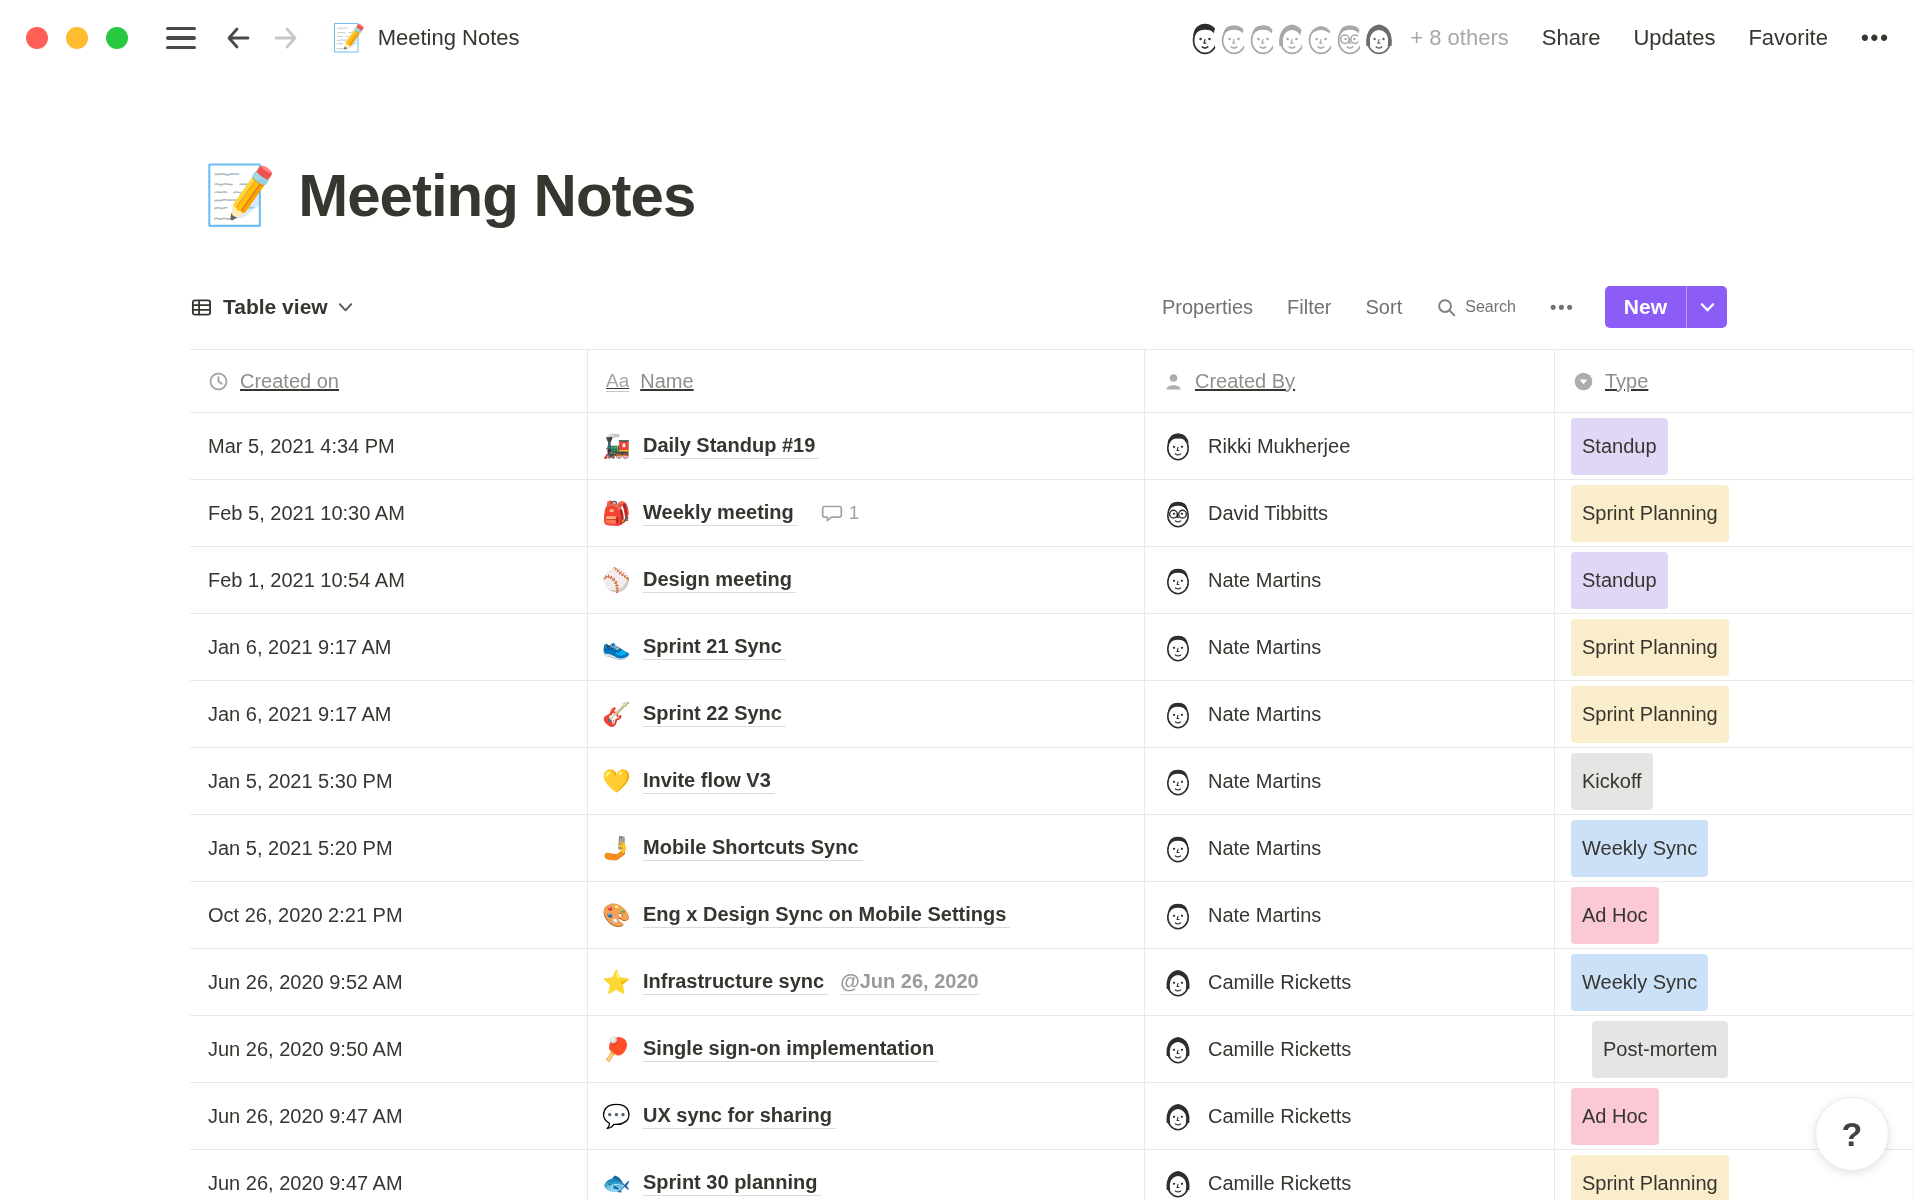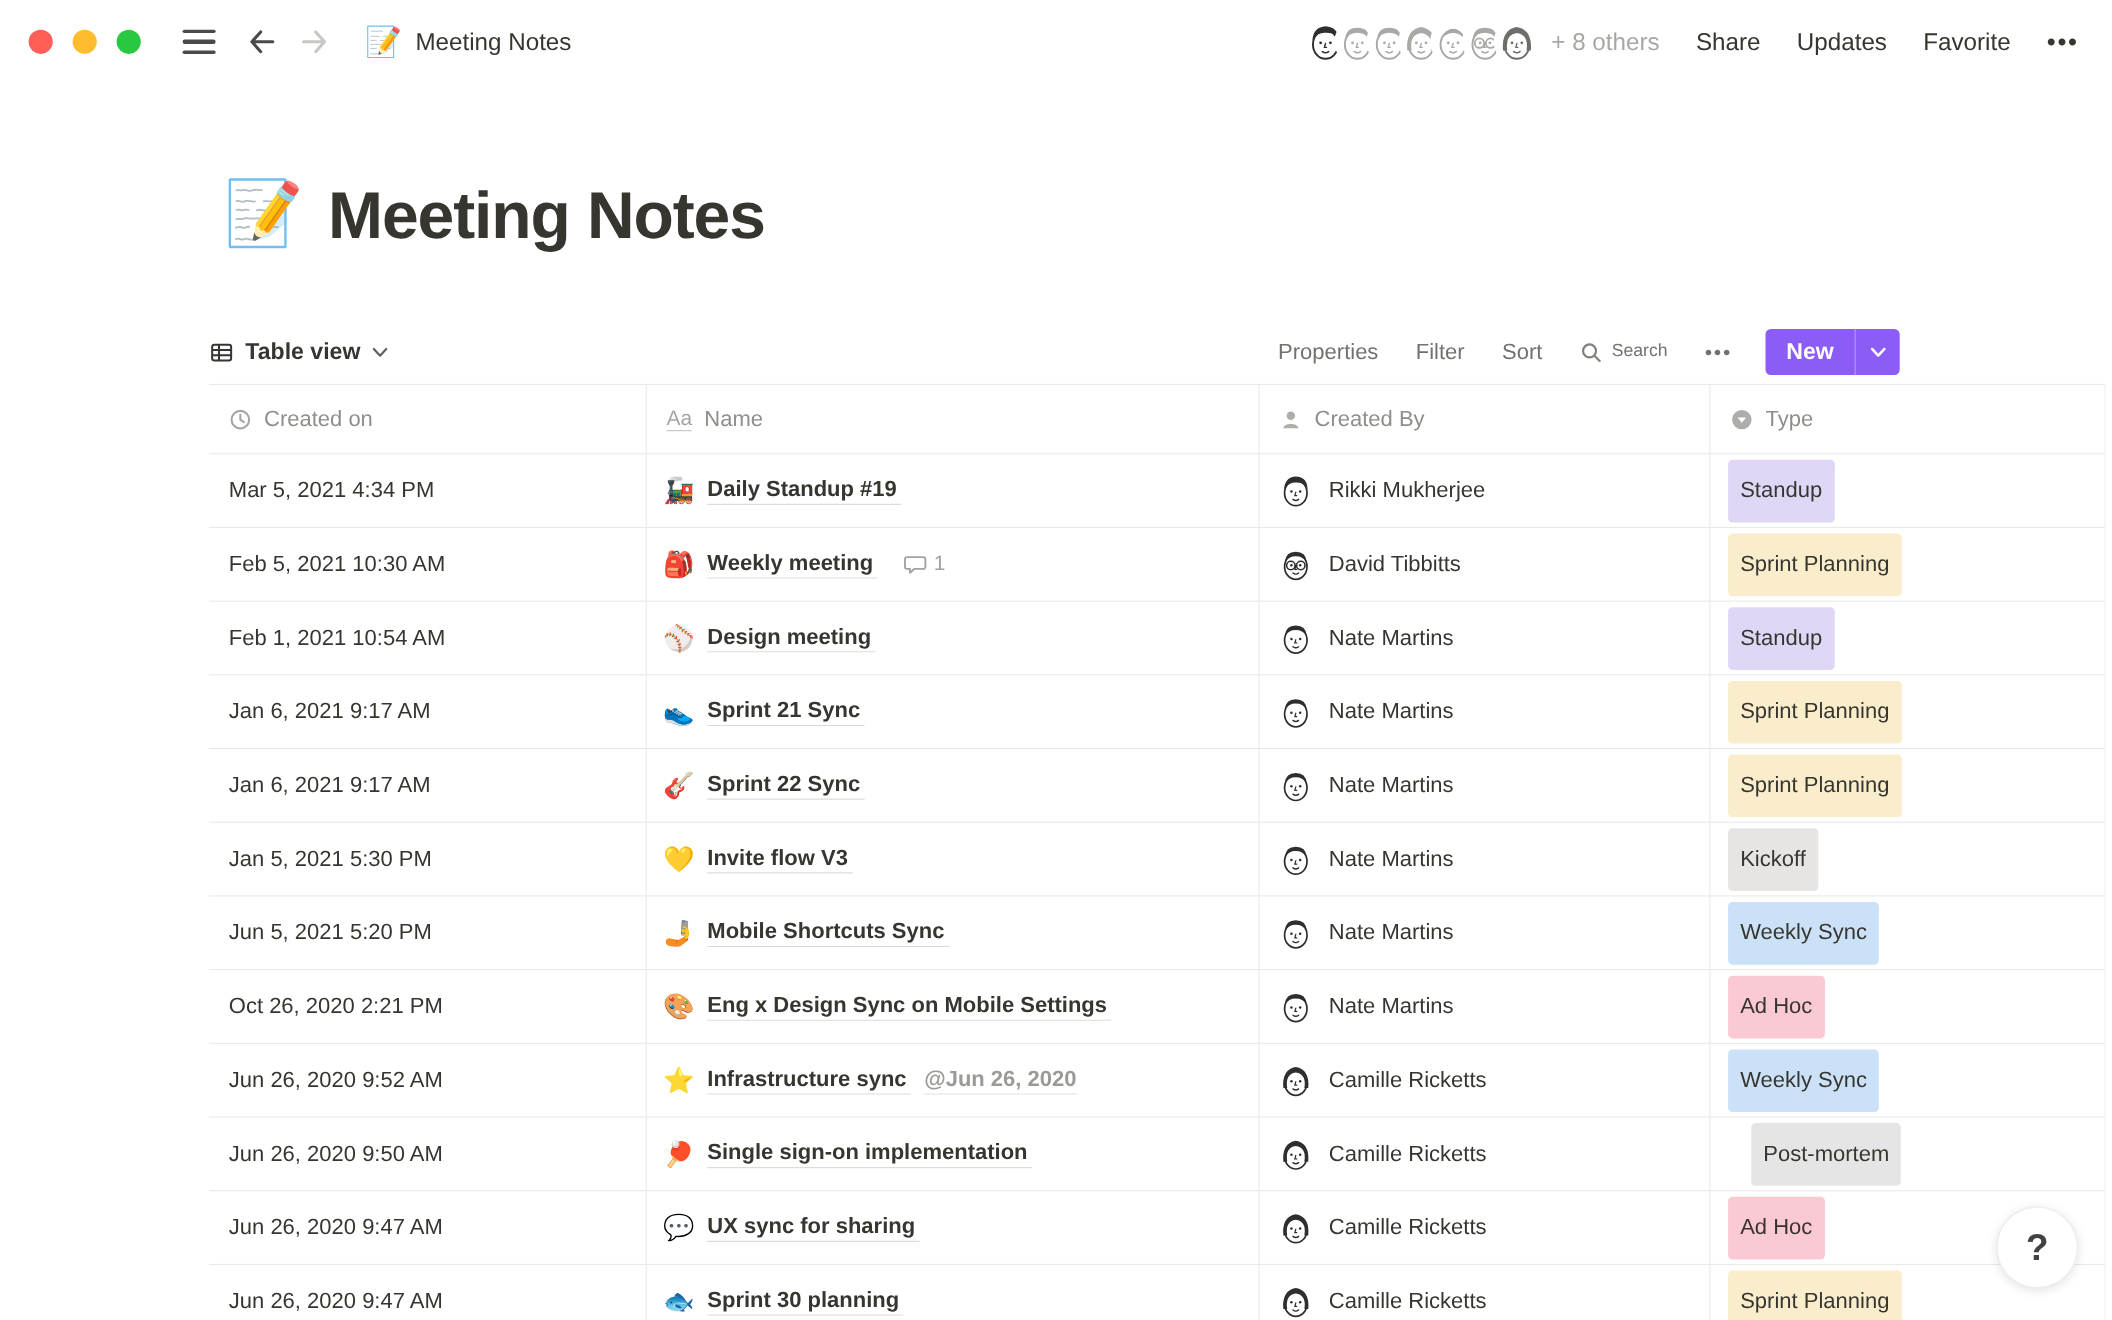--- a/index.html
+++ b/index.html
@@ -25,36 +25,36 @@
   .others{margin-left:12px;font-size:22px;color:#A8A7A3;white-space:nowrap;}
   .tb-action{margin-left:33px;font-size:22px;color:#37352F;cursor:pointer;white-space:nowrap;}
   .tb-more{margin-left:33px;font-size:22px;letter-spacing:2px;font-weight:700;cursor:pointer;}
 
   
   .heading{position:absolute;left:204px;top:150px;height:90px;display:flex;align-items:center;gap:22px;}
   .heading .emoji{font-size:58px;line-height:1;}
   .heading .title{font-size:60px;font-weight:700;letter-spacing:-1px;}
 
   
-  .viewbar{position:absolute;left:190px;width:1537px;top:294px;height:52px;display:flex;align-items:center;}
+  .viewbar{position:absolute;left:190px;width:1537px;top:281px;height:52px;display:flex;align-items:center;}
   .viewsel{display:flex;align-items:center;gap:10px;cursor:pointer;}
   .viewsel .vlabel{font-size:21px;font-weight:600;}
   .vb-right{margin-left:auto;display:flex;align-items:center;}
   .vb-item{font-size:20px;color:#72716D;margin-left:34px;cursor:pointer;white-space:nowrap;}
   .searchgroup{display:flex;align-items:center;gap:8px;margin-left:34px;cursor:pointer;}
   .searchgroup .vb-label{font-size:16px;color:#72716D;}
   .vb-more{font-size:18px;color:#72716D;letter-spacing:2px;font-weight:700;margin-left:34px;cursor:pointer;}
   .newbtn{margin-left:30px;height:42px;display:flex;align-items:stretch;border-radius:5px;overflow:hidden;cursor:pointer;}
   .newbtn .nb-main{display:flex;align-items:center;padding:0 19px;color:#fff;font-size:21px;font-weight:600;}
   .newbtn .nb-arrow{display:flex;align-items:center;justify-content:center;width:40px;border-left:1px solid rgba(255,255,255,0.38);}
 
   
   .tbl{position:absolute;left:190px;top:349px;width:1724px;}
   .trow{display:grid;grid-template-columns:398px 557px 410px 359px;}
-  .thead{height:62px;border-top:1px solid #E9E9E7;border-bottom:1px solid #E9E9E7;}
+  .thead{height:62px;border-top:1px solid #E9E9E7;border-bottom:1px solid #E9E9E7;text-decoration:underline;}
   .th{display:flex;align-items:center;gap:11px;padding-left:18px;color:#8F8E8A;font-size:20px;
       border-right:1px solid #E9E9E7;overflow:hidden;}
   .th:last-child{border-right:1px solid #F2F2F0;}
   .aa-glyph{font-size:19px;color:#A6A5A2;border-bottom:1.5px solid #C6C5C2;line-height:1.15;}
   .tr{height:66px;border-bottom:1px solid #E9E9E7;}
   .td{display:flex;align-items:center;border-right:1px solid #E9E9E7;overflow:hidden;white-space:nowrap;}
   .td:last-child{border-right:1px solid #F2F2F0;}
   .td-date{padding-left:18px;font-size:20px;}
   .td-name{padding-left:14px;gap:11px;}
   .td-name .nm-ico{font-size:23px;width:30px;text-align:center;flex:0 0 auto;line-height:1;}
@@ -378,21 +378,21 @@
                 <path d="M12 13 L11.4 15.2 H12.6" fill="none" stroke="#2E2E2C" stroke-width="0.8" stroke-linecap="round"></path>
                 <path d="M10.2 17.6 Q12 19 13.8 17.6" fill="none" stroke="#2E2E2C" stroke-width="0.9" stroke-linecap="round"></path>
               </svg></span>
             <span>Nate Martins</span>
           </div>
           <div class="td td-type">
             <span class="badge" style="background: rgb(230, 229, 227);">Kickoff</span>
           </div>
         </div>
         <div class="trow tr">
-          <div class="td td-date">Jun 5, 2021 5:20 PM</div>
+          <div class="td td-date">Jan 5, 2021 5:20 PM</div>
           <div class="td td-name">
             <span class="nm-ico">🤳</span>
             <span class="nm-text">Mobile Shortcuts Sync</span>
           </div>
           <div class="td td-person">
             <span class="pav"><svg viewBox="0 0 24 24" width="100%" height="100%">
                 <circle cx="12" cy="12" r="12" fill="#FFFFFF"></circle>
                 <ellipse cx="12" cy="13.5" rx="7.2" ry="8.2" fill="none" stroke="#2E2E2C" stroke-width="1.1"></ellipse>
                 <path d="M5 10.5 Q5.5 4 12 4 Q18.5 4 19 10.5 Q16.5 6.8 12 6.8 Q7.5 6.8 5 10.5 Z" fill="#2E2E2C"></path>
                 <circle cx="9.2" cy="12.6" r="0.8" fill="#2E2E2C"></circle>

